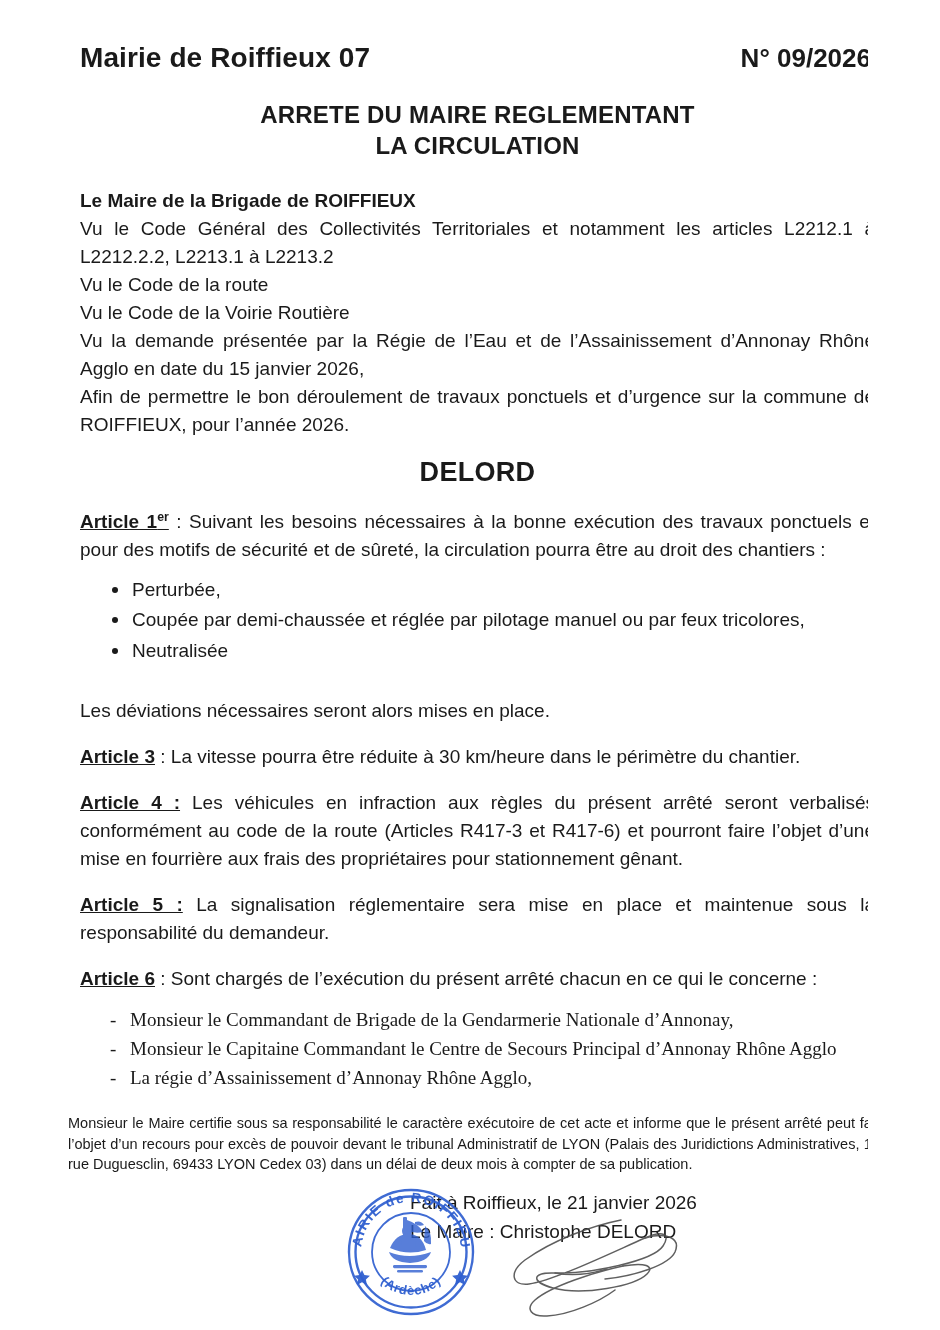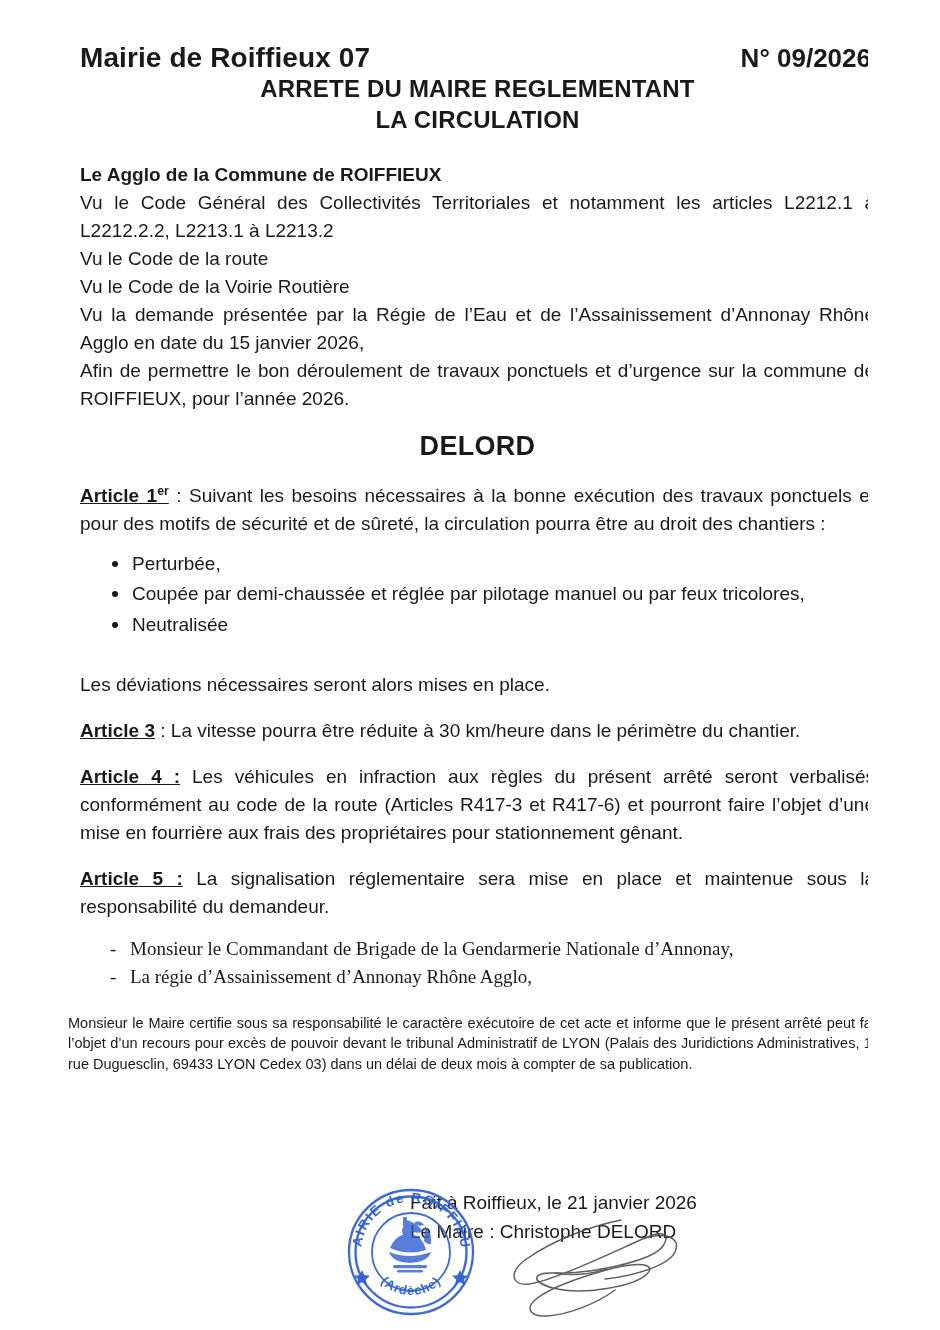--- a/index.html
+++ b/index.html
@@ -41,20 +41,21 @@
     font-size: 26px;
     font-weight: bold;
     padding-right: 4px;
   }
 
   .doc-title {
     text-align: center;
     font-size: 24px;
     font-weight: bold;
     line-height: 1.28;
+    margin-top: 26px;
     letter-spacing: 0.2px;
   }
 
   
   .preamble {
     margin-top: 26px;
     font-size: 19px;
     line-height: 1.47;
   }
   .preamble .lead {
@@ -200,21 +201,21 @@
       <div class="commune">Mairie de Roiffieux 07</div>
       <div class="arrete-no">N° 09/2026</div>
     </div>
 
     <div class="doc-title">
       <div>ARRETE DU MAIRE REGLEMENTANT</div>
       <div>LA CIRCULATION</div>
     </div>
 
     <div class="preamble">
-      <p class="lead nojust">Le Agglo de la Commune de ROIFFIEUX</p>
+      <p class="lead nojust">Le Maire de la Brigade de ROIFFIEUX</p>
       <p>Vu le Code Général des Collectivités Territoriales et notamment les articles L2212.1 à L2212.2.2, L2213.1 à L2213.2</p>
       <p class="nojust">Vu le Code de la route</p>
       <p class="nojust">Vu le Code de la Voirie Routière</p>
       <p>Vu la demande présentée par la Régie de l’Eau et de l’Assainissement d’Annonay Rhône Agglo en date du 15 janvier 2026,</p>
       <p>Afin de permettre le bon déroulement de travaux ponctuels et d’urgence sur la commune de ROIFFIEUX, pour l’année 2026.</p>
     </div>
 
     <div class="arrete-word">DELORD</div>
 
     <div class="article tight">
@@ -233,22 +234,26 @@
     </div>
 
     <div class="article">
       <span class="label">Article 4 :</span><span> Les véhicules en infraction aux règles du présent arrêté seront verbalisés conformément au code de la route (Articles R417-3 et R417-6) et pourront faire l’objet d’une mise en fourrière aux frais des propriétaires pour stationnement gênant.</span>
     </div>
 
     <div class="article">
       <span class="label">Article 5 :</span><span> La signalisation réglementaire sera mise en place et maintenue sous la responsabilité du demandeur.</span>
     </div>
 
+    <div class="article">
+      <span class="label">Article 6</span><span> : </span><span>Sont chargés de l’exécution du présent arrêté chacun en ce qui le concerne :</span>
+    </div>
     <ul class="dashes">
       <li>Monsieur le Commandant de Brigade de la Gendarmerie Nationale d’Annonay,</li>
+      <li>Monsieur le Capitaine Commandant le Centre de Secours Principal d’Annonay Rhône Agglo</li>
       <li>La régie d’Assainissement d’Annonay Rhône Agglo,</li>
     </ul>
 
     <div class="legal">Monsieur le Maire certifie sous sa responsabilité le caractère exécutoire de cet acte et informe que le présent arrêté peut faire l’objet d’un recours pour excès de pouvoir devant le tribunal Administratif de LYON (Palais des Juridictions Administratives, 184 rue Duguesclin, 69433 LYON Cedex 03) dans un délai de deux mois à compter de sa publication.</div>
 
   </div>
 
   <div class="signature-zone">
     <div class="sign-text">
       <div>Fait à Roiffieux, le 21 janvier 2026</div>

